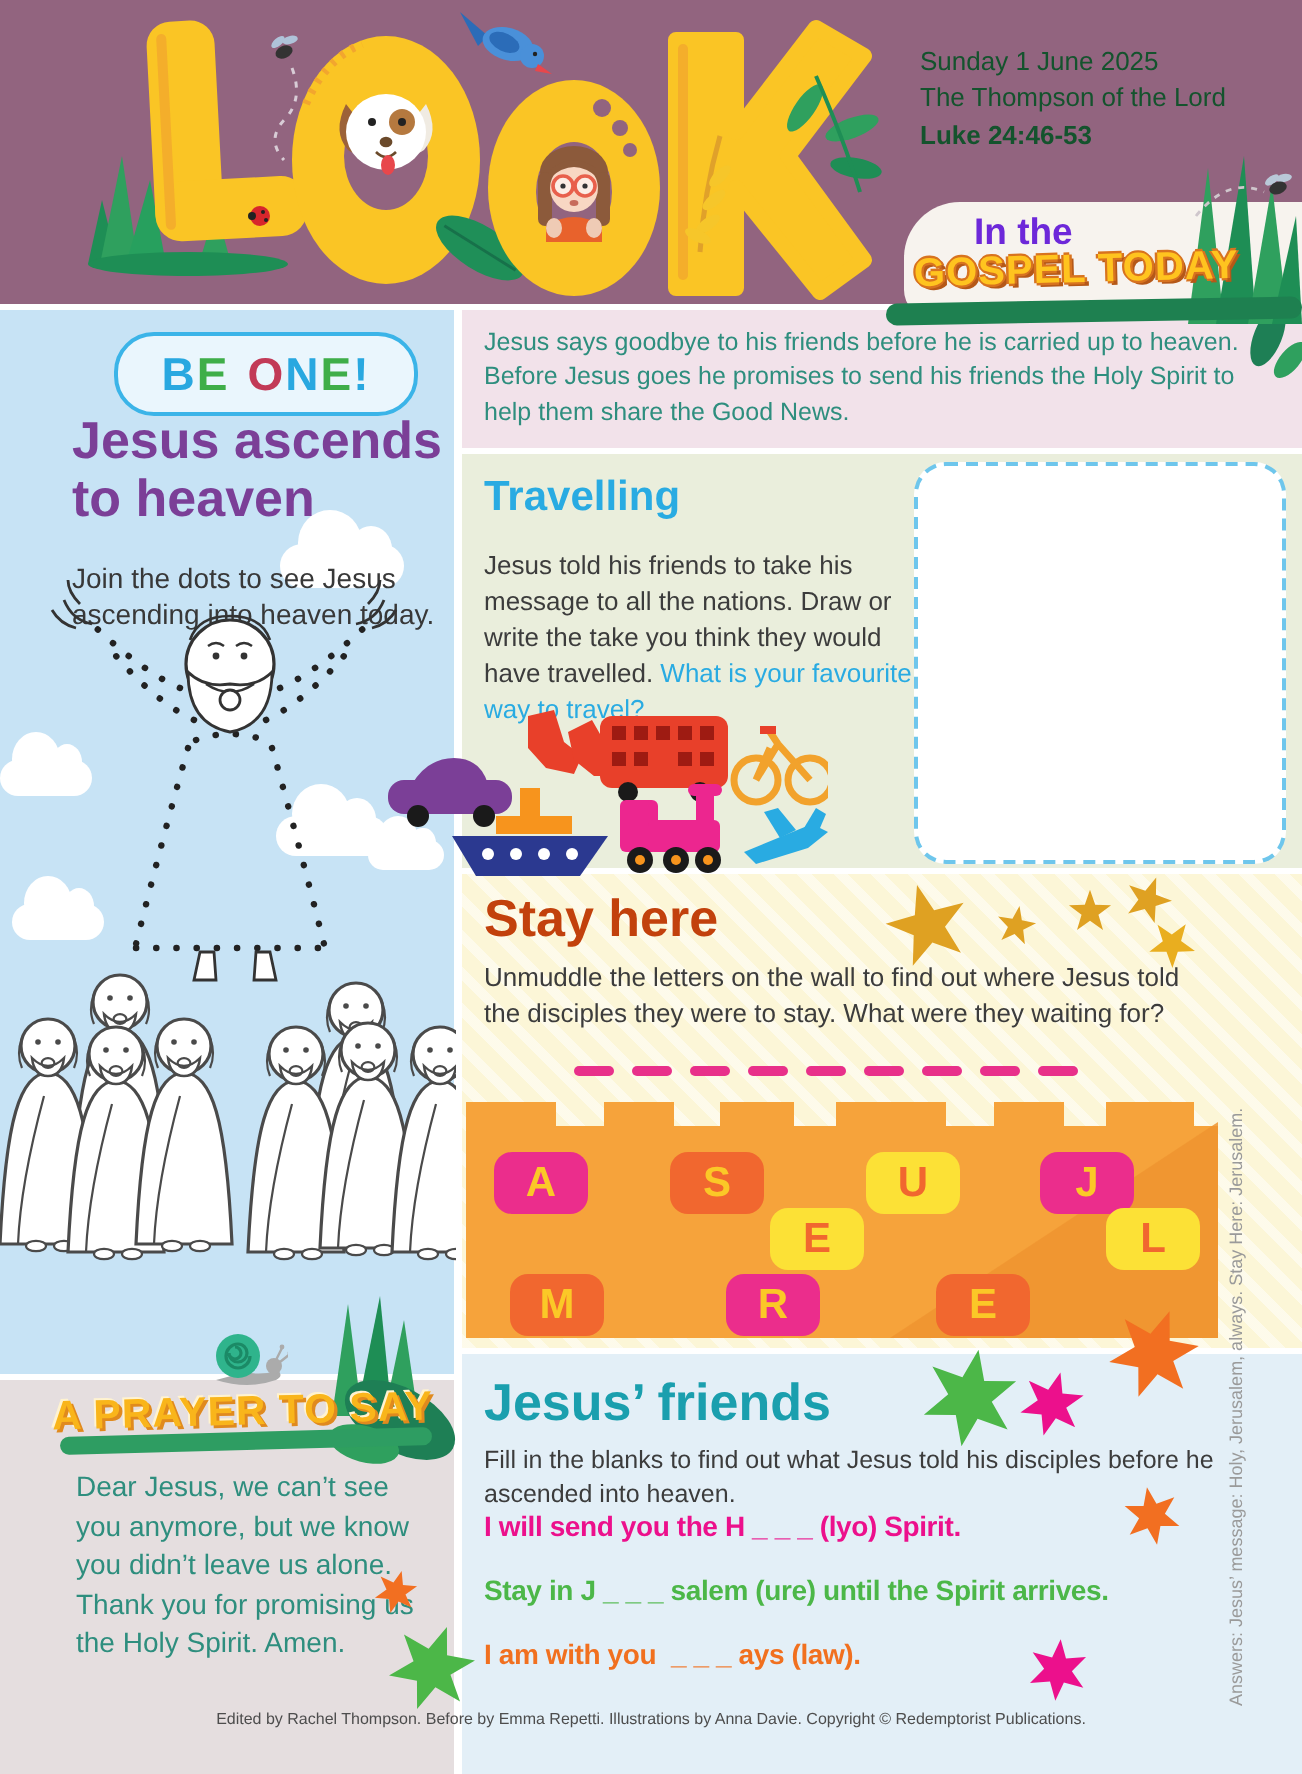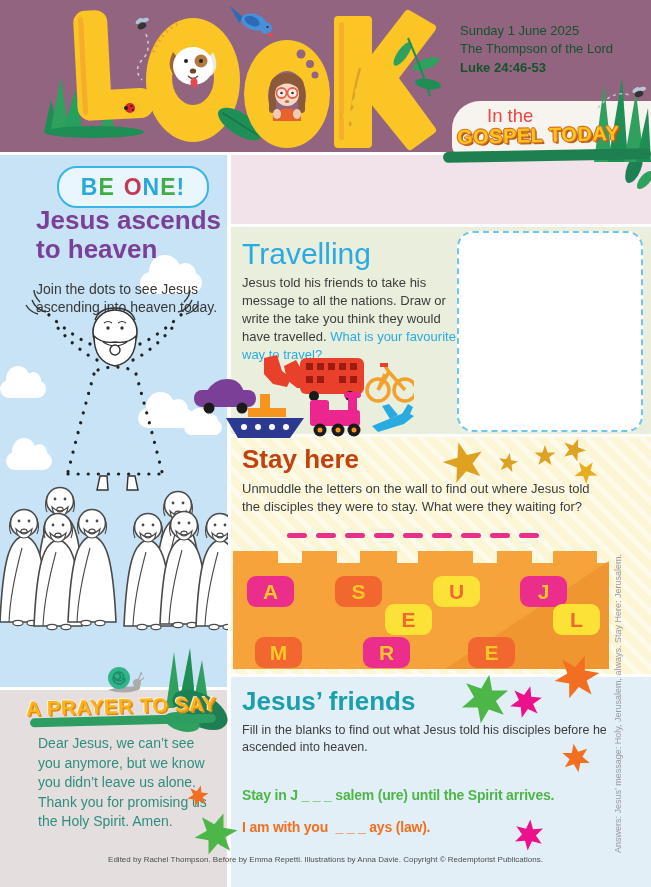--- a/index.html
+++ b/index.html
@@ -14,21 +14,21 @@
   .travel-bg{left:231px;top:227px;width:420px;height:207px;background:#EAEEDC;z-index:0;}
   .stay-bg{left:231px;top:437px;width:420px;height:237px;background:#FCF6D7;z-index:0;
     background-image:repeating-linear-gradient(45deg,rgba(255,255,255,.5) 0 5px,rgba(255,255,255,0) 5px 13px);}
   .message-bg{left:231px;top:677px;width:420px;height:210px;background:#E3EFF7;z-index:0;}
   
   .look-logo{left:42px;top:4px;width:408px;height:148px;z-index:3;}
   .date-block{left:460px;top:22px;width:186px;color:#14532d;font-size:13px;line-height:1.42;z-index:3;}
   .date-block .bold{font-weight:700;}
   .banner-box{left:452px;top:101px;width:199px;height:58px;background:#F7F3EE;border-radius:28px 0 0 14px;z-index:5;}
   .banner-brush{left:443px;top:150px;width:208px;height:11px;background:#1E8050;border-radius:6px;transform:rotate(-1deg);z-index:6;}
-  .banner-top{left:487px;top:105px;font-size:18.5px;font-weight:400;color:#ef4444;z-index:7;}
+  .banner-top{left:487px;top:105px;font-size:18.5px;font-weight:700;color:#6d28d9;z-index:7;}
   .banner-main{left:457px;top:124px;font-size:20px;font-weight:800;letter-spacing:.5px;color:#FFC41F;
     text-shadow:1.2px 0 0 #D8731F,-1.2px 0 0 #D8731F,0 1.2px 0 #D8731F,0 -1.2px 0 #D8731F,2px 2px 0 #B55818;
     transform:rotate(-1.5deg);z-index:7;white-space:nowrap;}
   .banner-grass{left:588px;top:78px;width:63px;height:84px;z-index:6;}
   .fly2{left:596px;top:80px;width:55px;height:34px;z-index:7;}
   .intro-leaf{left:620px;top:150px;width:31px;height:44px;z-index:4;}
   
   .intro-text{left:242px;top:163px;width:402px;font-size:12.5px;line-height:1.38;color:#2E8E7E;z-index:2;}
   
   .be-one{left:57px;top:166px;width:148px;height:38px;background:#EAF6FD;border:2.5px solid #3BB4E8;
@@ -36,21 +36,21 @@
     font-size:23px;font-weight:700;letter-spacing:1px;}
   .be-one .gap{margin-left:9px;}
   .ascend-title{left:36px;top:206px;width:205px;font-size:26px;font-weight:700;color:#7B3F97;line-height:1.12;z-index:2;}
   .ascend-instr{left:36px;top:280px;width:192px;font-size:14px;color:#383838;line-height:1.32;z-index:2;}
   .cloud{background:#fff;border-radius:999px;z-index:1;}
   .cloud::before{content:"";position:absolute;background:#fff;border-radius:50%;width:52%;height:150%;left:14%;bottom:28%;}
   .cloud::after{content:"";position:absolute;background:#fff;border-radius:50%;width:34%;height:105%;right:10%;bottom:38%;}
   .jesus-dots{left:12px;top:290px;width:200px;height:215px;z-index:2;}
   .disciples{left:0;top:476px;width:228px;height:210px;z-index:2;}
   
-  .travel-title{left:242px;top:237px;font-size:30px;font-weight:400;color:#29ABE2;z-index:2;}
+  .travel-title{left:242px;top:237px;font-size:21px;font-weight:700;color:#29ABE2;z-index:2;}
   .travel-body{left:242px;top:274px;width:218px;font-size:13px;line-height:1.38;color:#3C3C3C;z-index:2;}
   .travel-body .q{color:#29ABE2;}
   .travel-icons{left:192px;top:352px;width:222px;height:90px;z-index:4;}
   .draw-box{left:457px;top:231px;width:182px;height:197px;background:#FFFFFF;border:2px dashed #6EC6EC;border-radius:16px;z-index:2;}
   
   .stay-title{left:242px;top:444px;font-size:26px;font-weight:700;color:#c2410c;z-index:2;}
   .stay-body{left:242px;top:480px;width:368px;font-size:13px;line-height:1.4;color:#3C3C3C;z-index:2;}
   .dashes{left:287px;top:533px;display:flex;gap:9px;z-index:3;}
   .dashes span{display:block;width:20px;height:5px;background:#E8308A;border-radius:2.5px;}
   .wall{left:233px;top:545px;width:376px;height:124px;z-index:2;}
@@ -230,20 +230,21 @@
     <path d="M2,28 q16,-20 34,-12" stroke="#CFC6CC" stroke-width="1.4" stroke-dasharray="3 3.5" fill="none"></path>
     <ellipse cx="40" cy="10" rx="4" ry="2" fill="#B9C8D8" transform="rotate(-35 40 10)"></ellipse>
     <ellipse cx="46" cy="9" rx="4" ry="2" fill="#B9C8D8" transform="rotate(-10 46 9)"></ellipse>
     <ellipse cx="43" cy="14" rx="4.5" ry="3" fill="#333" transform="rotate(-20 43 14)"></ellipse>
   </svg>
   <svg class="abs intro-leaf" viewBox="0 0 31 44">
     <ellipse cx="14" cy="18" rx="7" ry="16" fill="#1E7F55" transform="rotate(22 14 18)"></ellipse>
     <ellipse cx="25" cy="30" rx="5" ry="11" fill="#2FA05E" transform="rotate(40 25 30)"></ellipse>
   </svg>
 
+  <div class="abs intro-text">Jesus says goodbye to his friends before he is carried up to heaven. Before Jesus goes he promises to send his friends the Holy Spirit to help them share the Good News.</div>
 
   <div class="abs be-one">
     <span style="color: rgb(41, 168, 224);">B</span>
     <span style="color: rgb(63, 174, 73);">E</span>
     <span class="gap" style="color: rgb(194, 58, 87);">O</span>
     <span style="color: rgb(41, 168, 224);">N</span>
     <span style="color: rgb(63, 174, 73);">E</span>
     <span style="color: rgb(41, 168, 224);">!</span>
   </div>
 
@@ -403,20 +404,21 @@
   <div class="tile" style="left: 433px; top: 576px; background-color: rgb(252, 225, 54); color: rgb(241, 103, 47);">U</div>
   <div class="tile" style="left: 520px; top: 576px; background-color: rgb(235, 45, 140); color: rgb(251, 200, 39);">J</div>
   <div class="tile" style="left: 385px; top: 604px; background-color: rgb(252, 225, 54); color: rgb(241, 103, 47);">E</div>
   <div class="tile" style="left: 553px; top: 604px; background-color: rgb(252, 225, 54); color: rgb(241, 103, 47);">L</div>
   <div class="tile" style="left: 255px; top: 637px; background-color: rgb(241, 103, 47); color: rgb(251, 200, 39);">M</div>
   <div class="tile" style="left: 363px; top: 637px; background-color: rgb(235, 45, 140); color: rgb(251, 200, 39);">R</div>
   <div class="tile" style="left: 468px; top: 637px; background-color: rgb(241, 103, 47); color: rgb(251, 200, 39);">E</div>
 
   <div class="abs msg-title">Jesus’ friends</div>
   <div class="abs msg-body">Fill in the blanks to find out what Jesus told his disciples before he ascended into heaven.</div>
+  <div class="fill-line" style="top: 755px; color: rgb(236, 16, 140);">I will send you the H _ _ _ (lyo) Spirit.</div>
   <div class="fill-line" style="top: 787px; color: rgb(76, 183, 72);">Stay in J _ _ _ salem (ure) until the Spirit arrives.</div>
   <div class="fill-line" style="top: 819px; color: rgb(241, 112, 31);">I am with you  _ _ _ ays (law).</div>
 
   <svg class="star" style="left:458px;top:672px" width="54" height="54" viewBox="-11 -11 22 22">
       <use href="#star6" fill="#4CB748" transform="rotate(10)"></use>
     </svg>
   <svg class="star" style="left:508px;top:684px" width="36" height="36" viewBox="-11 -11 22 22">
       <use href="#star6" fill="#EC108C" transform="rotate(15)"></use>
     </svg>
   <svg class="star" style="left:552px;top:652px" width="50" height="50" viewBox="-11 -11 22 22">

